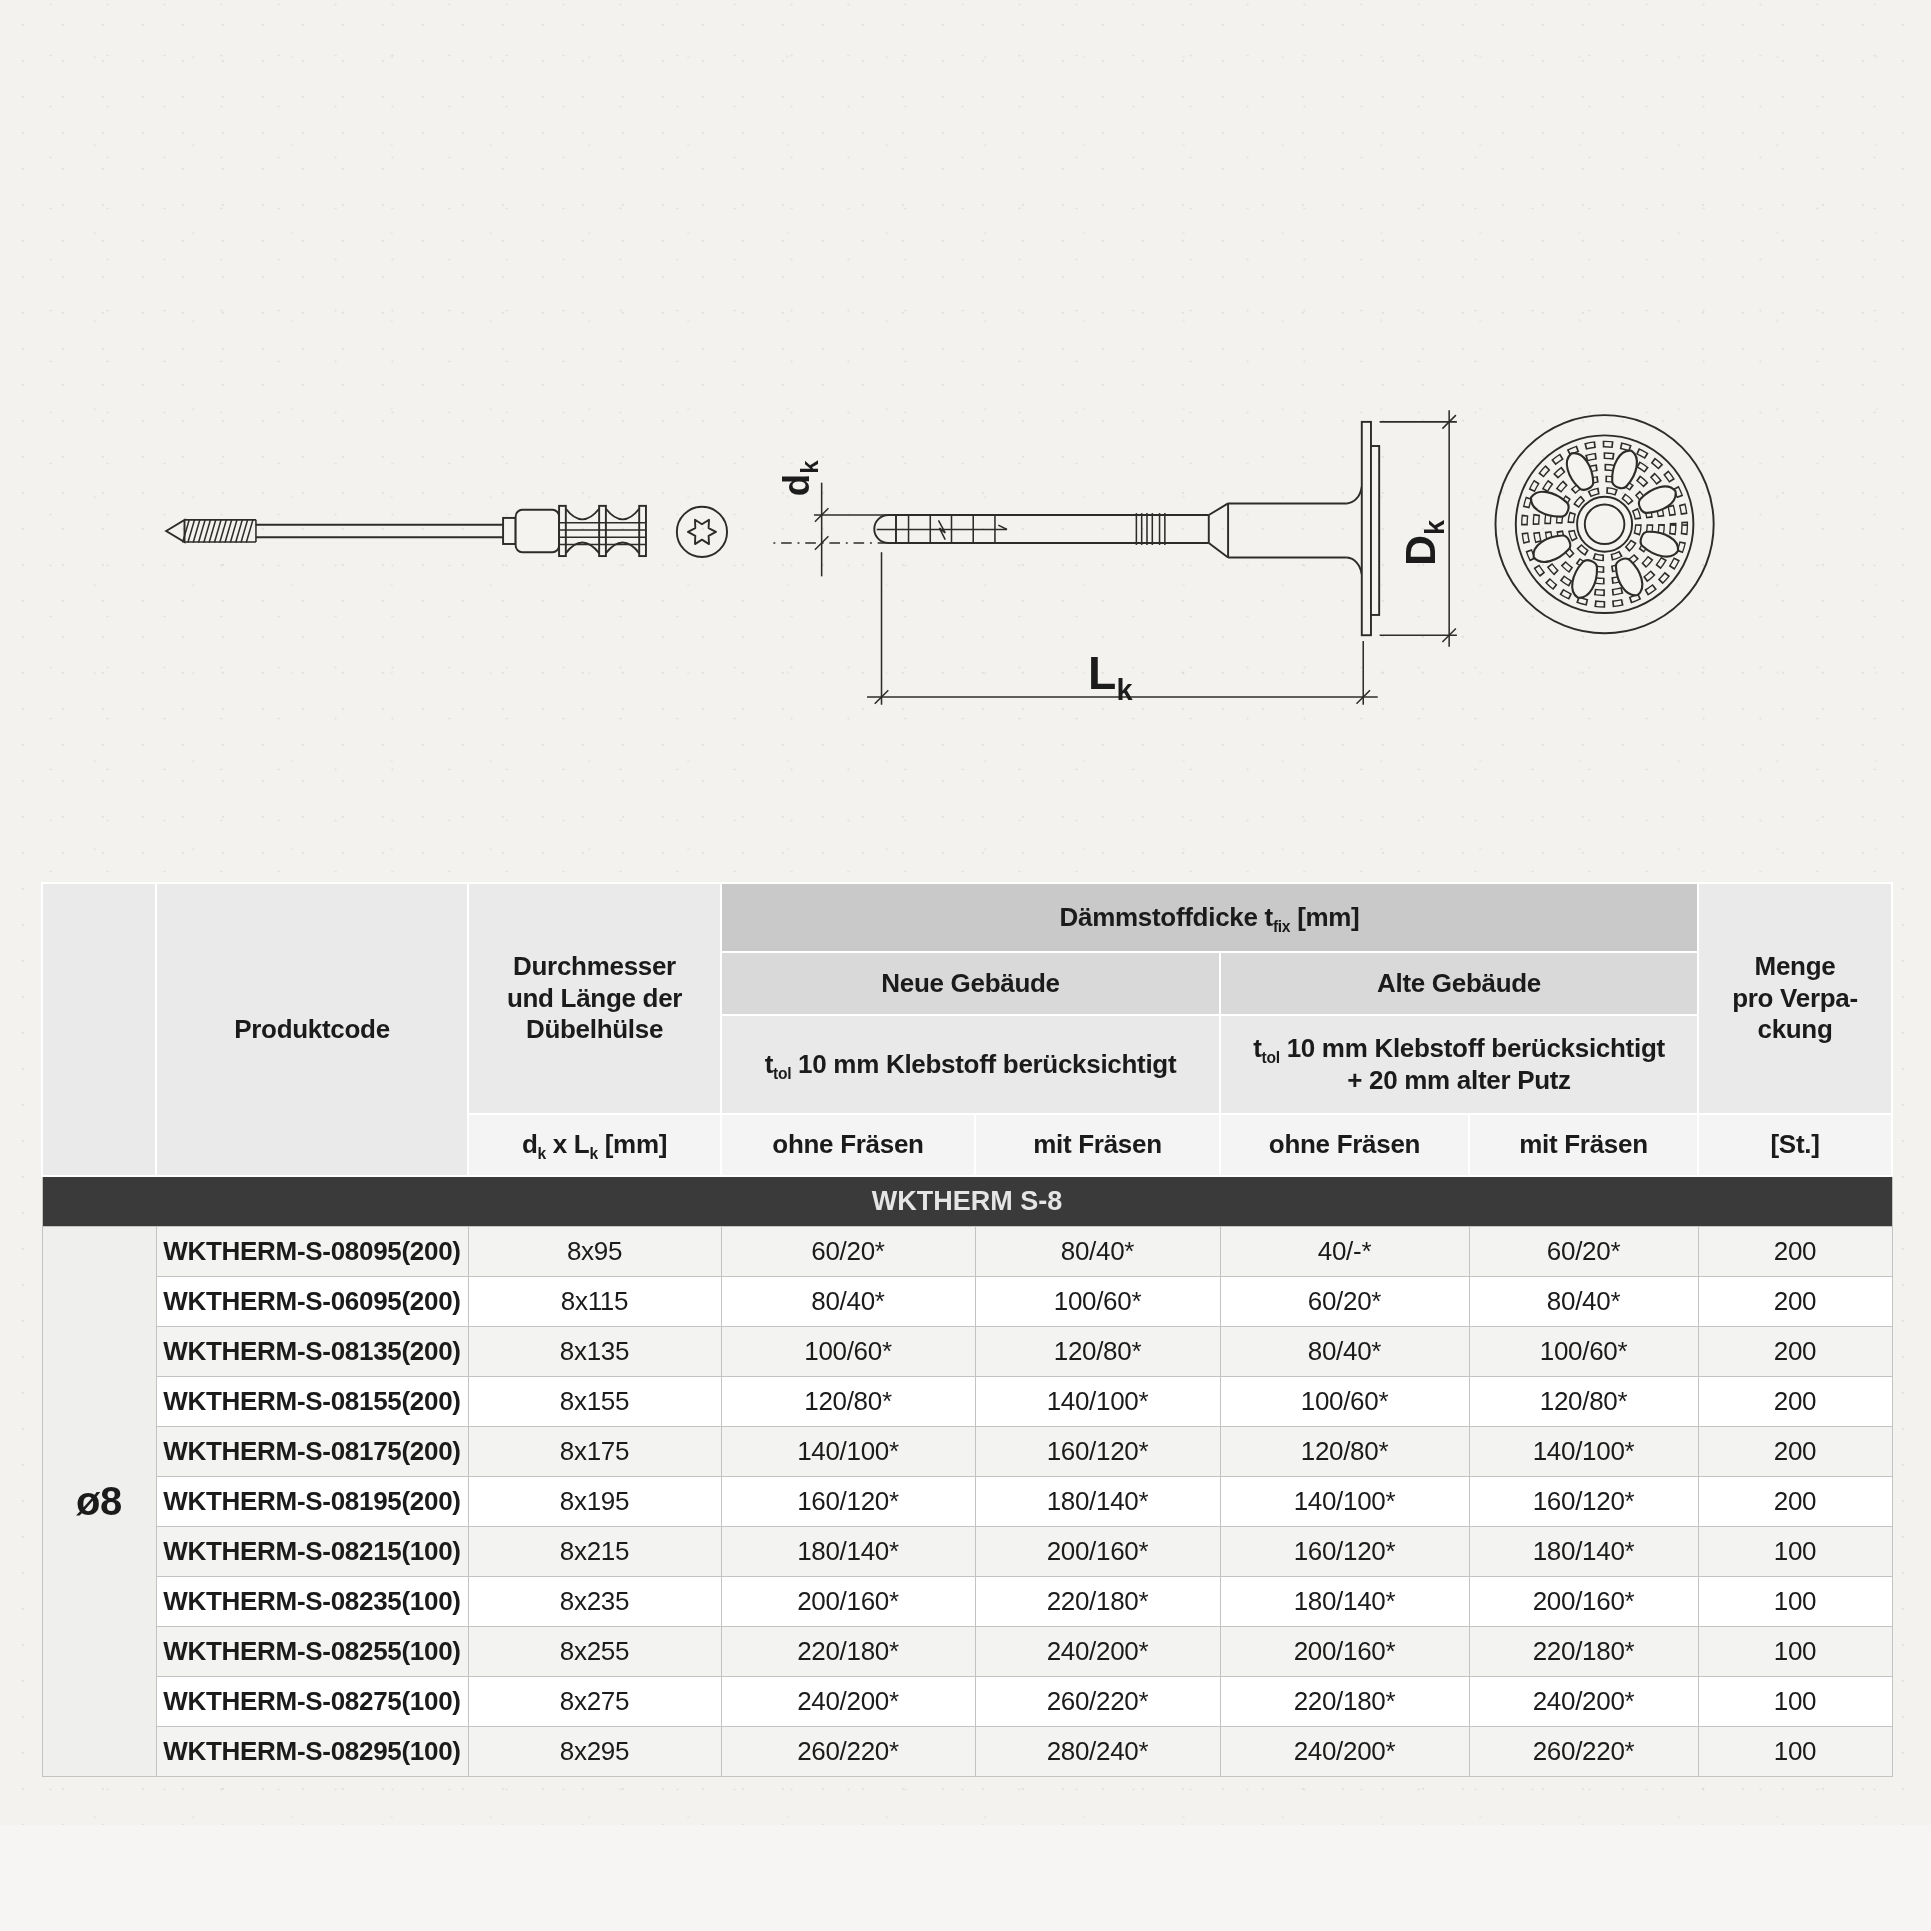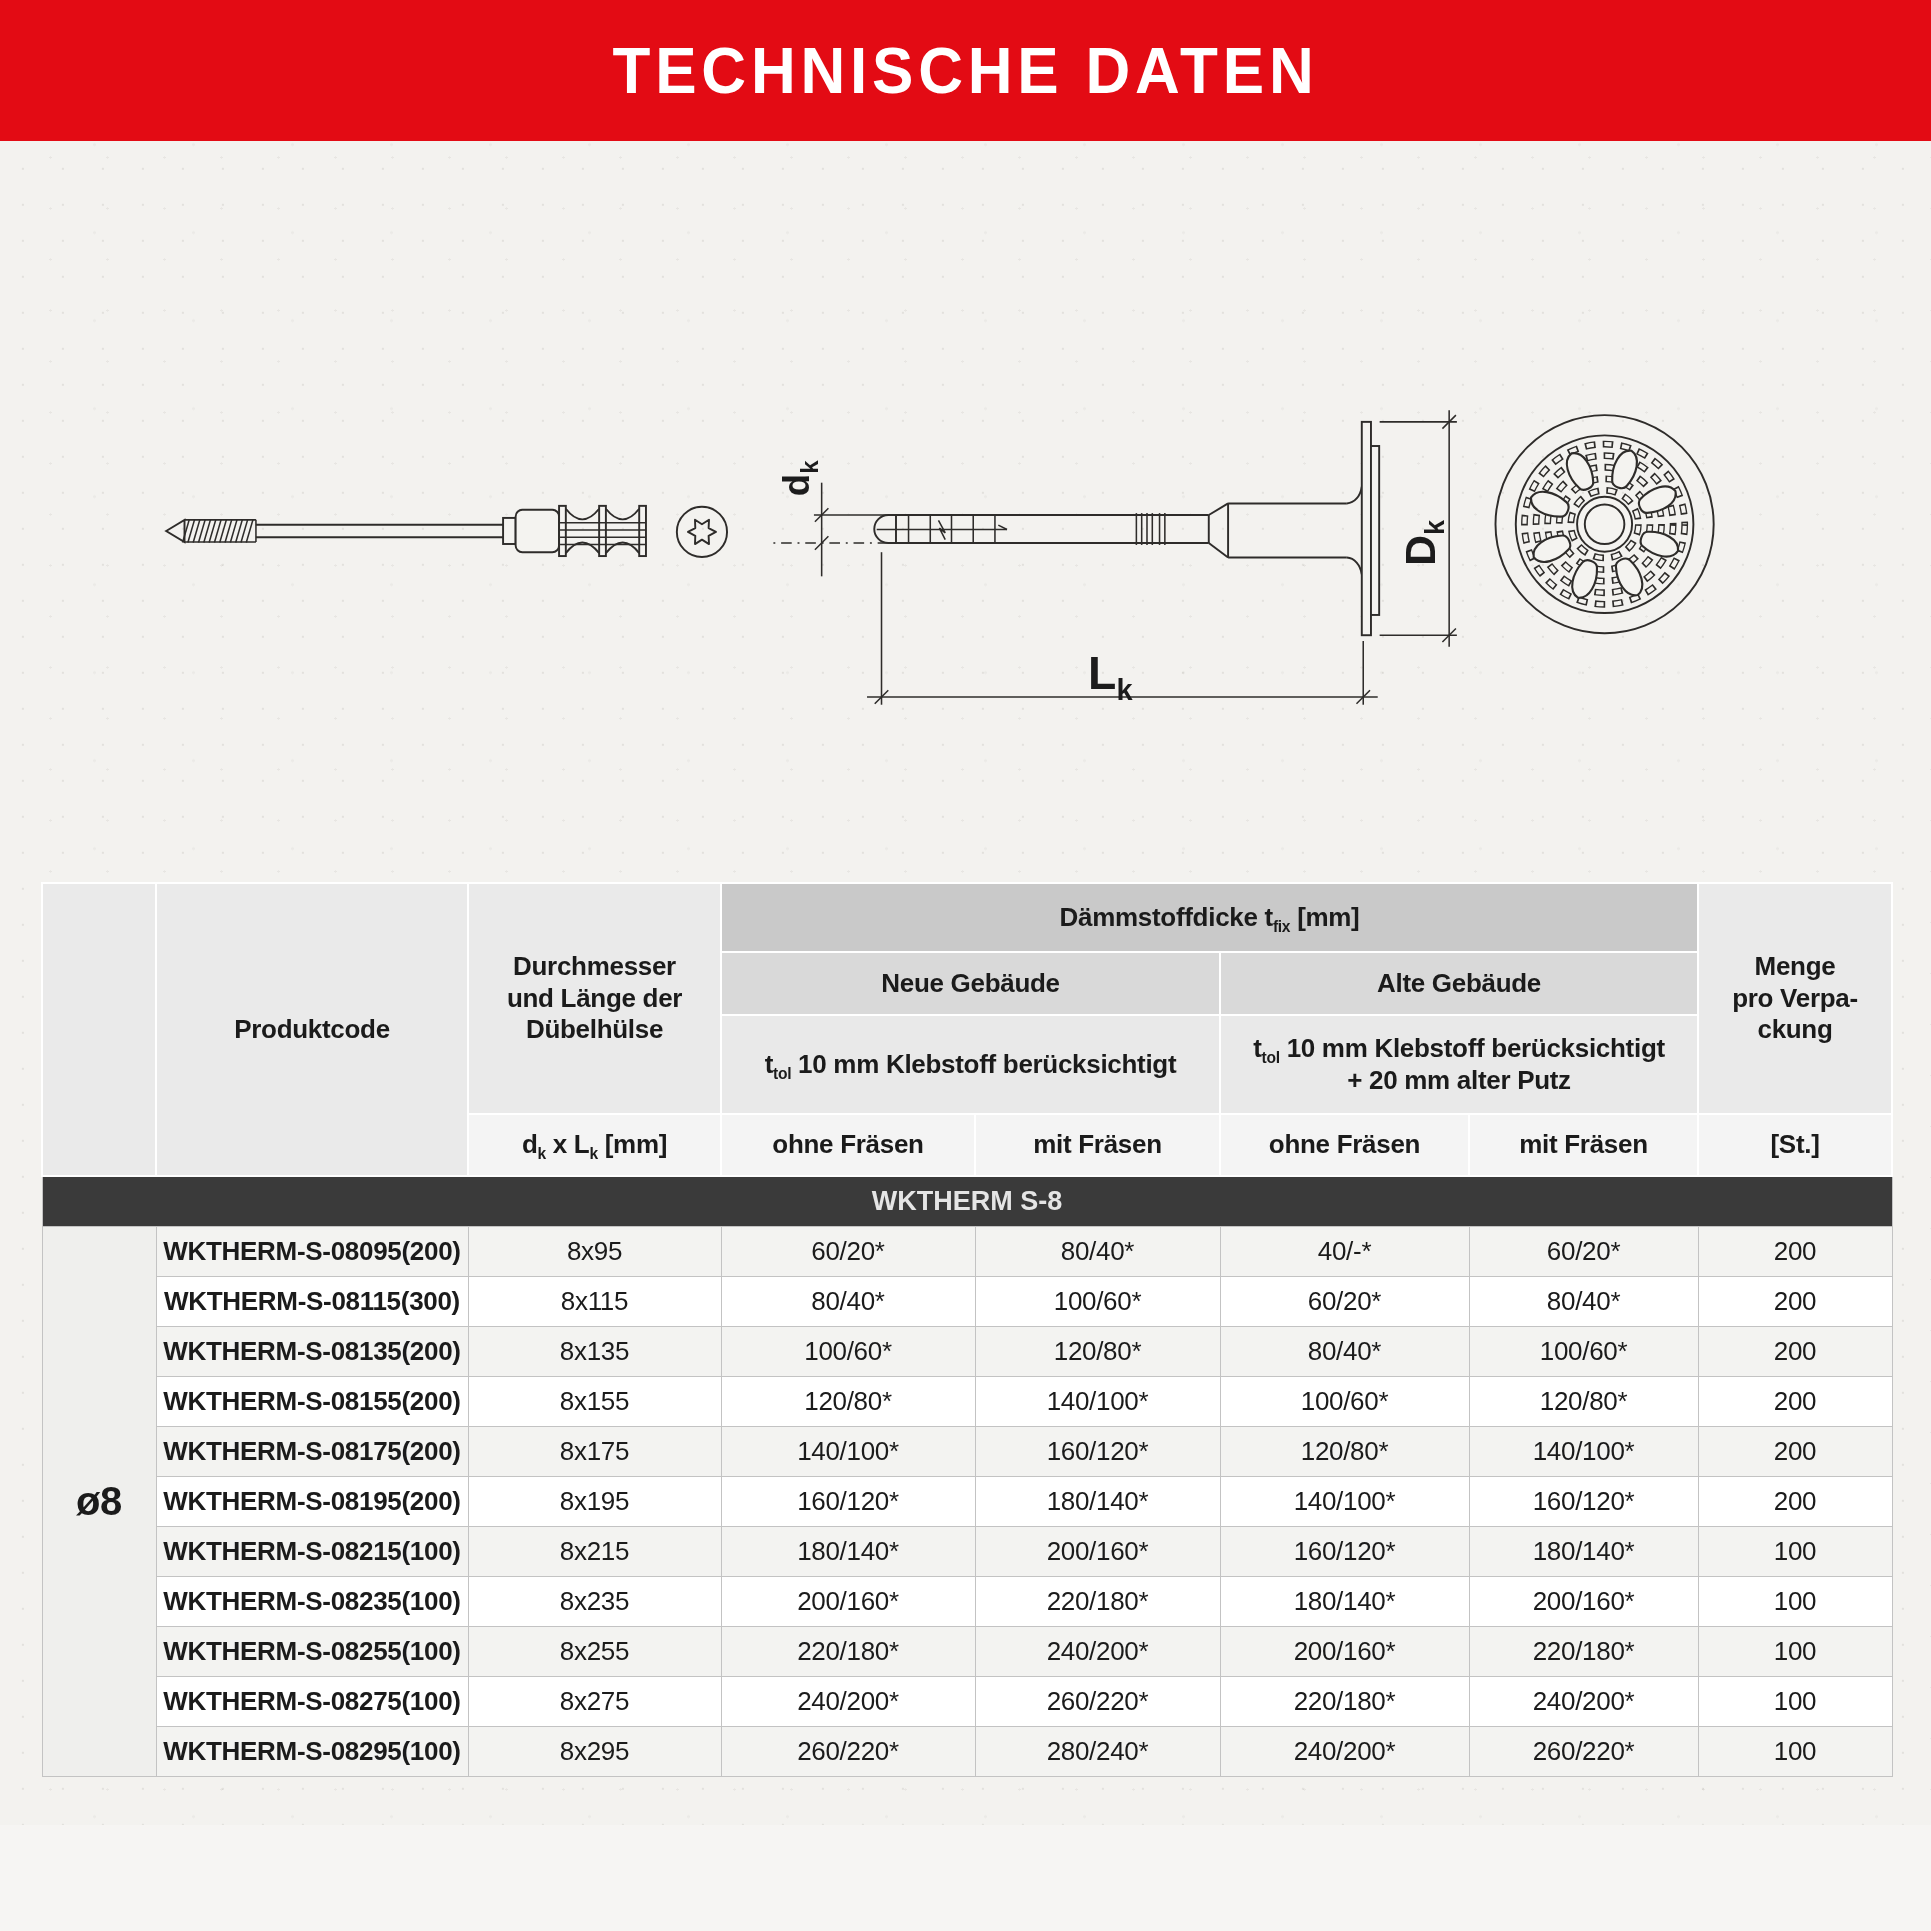--- a/index.html
+++ b/index.html
@@ -40,23 +40,20 @@
   .spec tbody tr.data:nth-child(even) td{background:#f3f3f1;}
   .spec tbody tr.data:nth-child(odd) td{background:#ffffff;}
   .spec td.code{font-weight:700;}
   .spec td.dia-cell{background:#efefed !important;font-size:40px;font-weight:700;}
 </style>
 </head>
 <body>
 
 <div class="page">
 
-  <header class="banner">
-    <span class="banner-title">TECHNISCHE DATEN</span>
-  </header>
 
   <svg class="drawings" width="1931" height="753" viewBox="0 0 2000 780">
 
     <g>
       <path class="ln" d="M172,550 L191,538.5 L191,561.5 Z"></path>
       <line class="thin" x1="191" y1="538.5" x2="265" y2="538.5"></line>
       <line class="thin" x1="191" y1="561.5" x2="265" y2="561.5"></line>
       <g class="thin">
         <line x1="196" y1="538" x2="189" y2="562"></line>
           <line x1="201.5" y1="538" x2="194.5" y2="562"></line>
@@ -261,21 +258,21 @@
           <td class="dia-cell" rowspan="11">ø8</td>
     <td class="code">WKTHERM-S-08095(200)</td>
     <td>8x95</td>
     <td>60/20*</td>
     <td>80/40*</td>
     <td>40/-*</td>
     <td>60/20*</td>
     <td>200</td>
   </tr>
         <tr class="data">
-    <td class="code">WKTHERM-S-08115(300)</td>
+    <td class="code">WKTHERM-S-06095(200)</td>
     <td>8x115</td>
     <td>80/40*</td>
     <td>100/60*</td>
     <td>60/20*</td>
     <td>80/40*</td>
     <td>200</td>
   </tr>
         <tr class="data">
     <td class="code">WKTHERM-S-08135(200)</td>
     <td>8x135</td>

